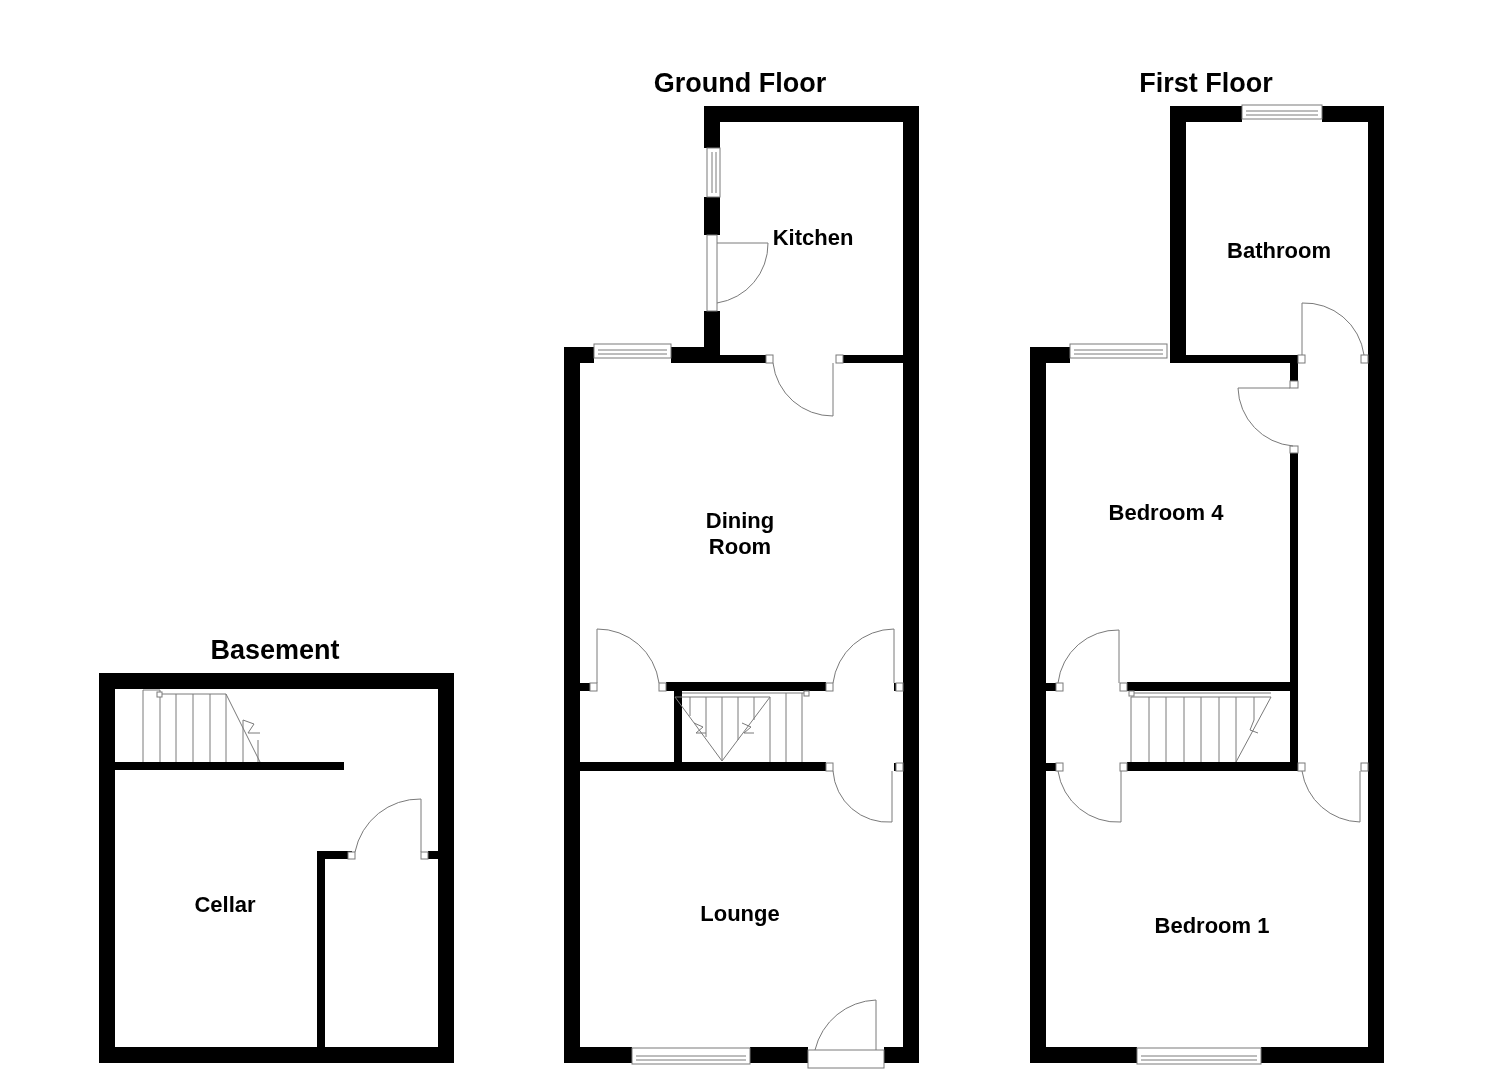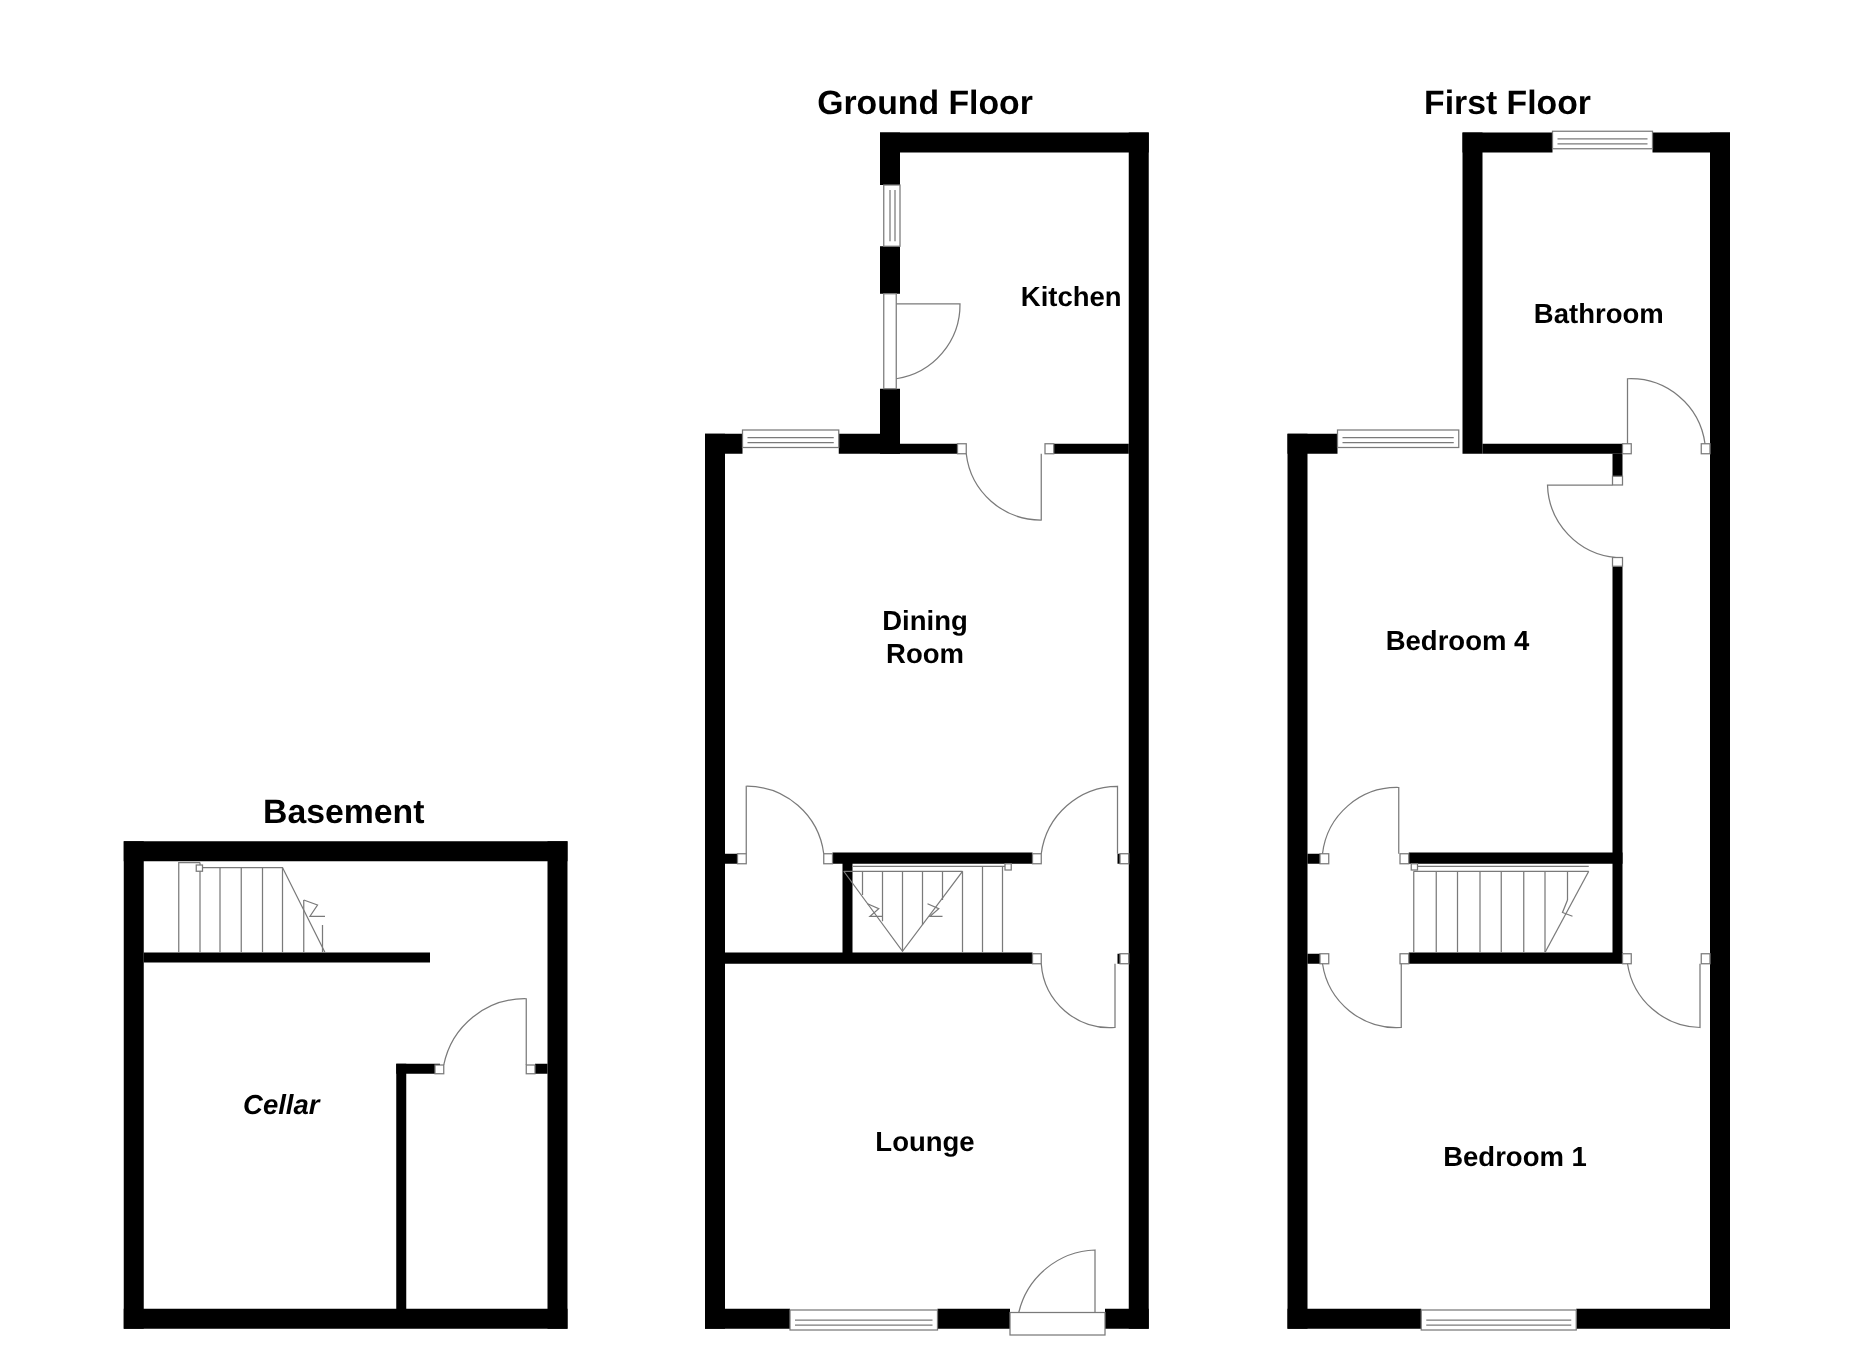--- a/index.html
+++ b/index.html
@@ -195,22 +195,22 @@
       <path d="M1254 720 L1250 730 L1258 733"></path>
       <rect x="1129" y="691" width="5" height="5" fill="#fff"></rect>
     </g>
   </g>
 </svg>
 
 <div class="lbl title" style="left:275px; top:626px;">Basement</div>
 <div class="lbl title" style="left:740px; top:59px;">Ground Floor</div>
 <div class="lbl title" style="left:1206px; top:59px;">First Floor</div>
 
-<div class="lbl room" style="left:225px; top:860px;font-style:italic;">Cellar</div>
-<div class="lbl room" style="left:857px; top:214px;">Kitchen</div>
-<div class="lbl room2" style="left:740px; top:486px;">
+<div class="lbl room" style="left:225px; top:881px;">Cellar</div>
+<div class="lbl room" style="left:813px; top:214px;">Kitchen</div>
+<div class="lbl room2" style="left:740px; top:510px;">
   <div>Dining</div>
   <div>Room</div>
 </div>
 <div class="lbl room" style="left:740px; top:890px;text-align:center;">Lounge</div>
 <div class="lbl room" style="left:1279px; top:227px;">Bathroom</div>
 <div class="lbl room" style="left:1166px; top:489px;">Bedroom 4</div>
 <div class="lbl room" style="left:1212px; top:902px;">Bedroom 1</div>
 
 </body></html>

